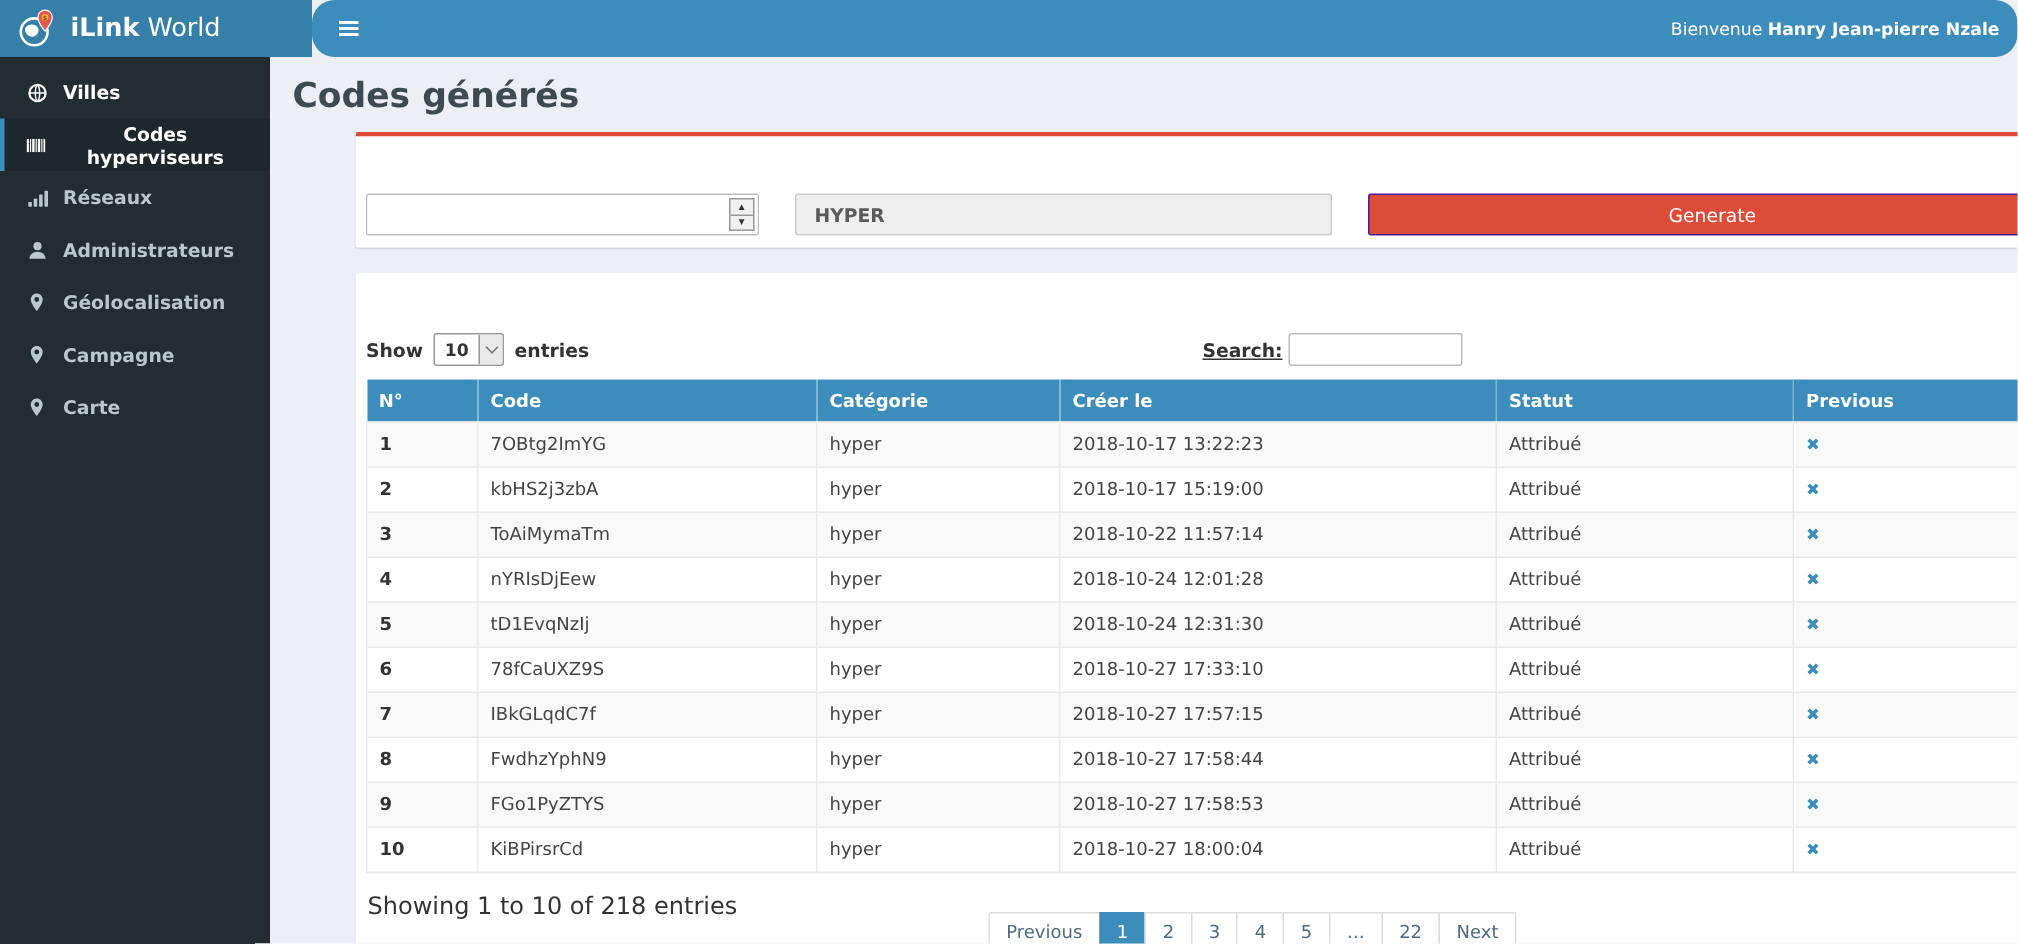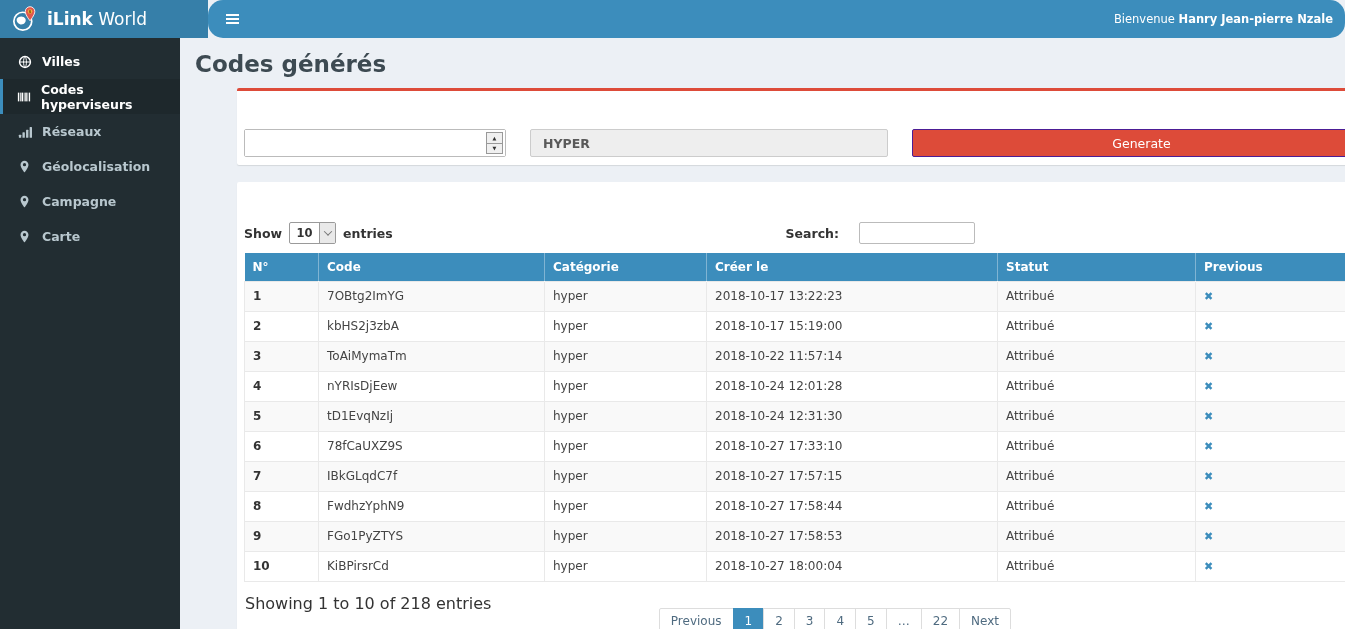--- a/index.html
+++ b/index.html
@@ -17,21 +17,21 @@
   .welcome { color:#fff; font-size:11.5px; }
   .welcome b { font-weight:700; }
 
   
   .layout { display:flex; height:591px; }
   .sidebar { width:180px; background:#222d32; flex:0 0 180px; }
   .sidebar nav { padding-top:6px; }
   .side-item { display:flex; align-items:center; gap:10px; height:35px; padding:0 14px; color:#b8c7ce; font-size:12.5px; font-weight:700; cursor:pointer; border-left:3px solid transparent; }
   .side-item .side-icon { width:15px; height:15px; display:inline-flex; align-items:center; justify-content:center; }
   .side-item.bright { color:#fff; }
-  .side-item.active { background:#1e282c; color:#fff; border-left-color:#3c8dbc; }
+  .side-item.active { background:#1e282c; color:#fff; border-left-color:#3c8dbc;text-align:center; }
 
   .content { flex:1; padding:0 11px 0 13px; }
   h1.page-title { font-size:23px; font-weight:700; color:#3d4a52; padding:13px 2px 11px; line-height:26px; }
 
   .box { background:#fff; box-shadow:0 1px 1px rgba(0,0,0,.1); border-radius:2px;margin-left:44px; }
   .form-box { border-top:3px solid #dd4b39; padding:38px 7px 8px; }
   .form-row { display:flex; gap:24px; }
 
   .spin-input { position:relative; width:262px; height:28px; border:1px solid #bbb; border-radius:2px; background:#fff; }
   .spin-input input { width:100%; height:100%; border:none; outline:none; padding:0 26px 0 8px; font:inherit; font-size:13px; }
@@ -44,21 +44,21 @@
   .generate-btn { flex:1; height:28px; background:#dd4b39; border:1px solid #4c1d95; border-radius:2px; color:#fff; font-size:12.5px; font-family:inherit; cursor:pointer; }
 
   .table-box { margin-top:17px; padding:40px 7px 60px; position:relative; }
 
   .controls { position:relative; height:24px; margin-bottom:7px; font-size:12.5px; font-weight:700; color:#333; }
   .length { display:flex; align-items:center; }
   .select-box { display:inline-flex; width:47px; height:22px; border:1px solid #9a9a9a; border-radius:2px; background:#fff; margin:0 7px; cursor:pointer; overflow:hidden; }
   .select-box .sel-val { flex:1; display:flex; align-items:center; justify-content:center; font-size:11.5px; font-weight:700; }
   .select-arrow { width:16px; background:#e9e9e9; border-left:1px solid #9a9a9a; display:flex; align-items:center; justify-content:center; }
   .chev { display:inline-block; width:6px; height:6px; border-right:1.4px solid #777; border-bottom:1.4px solid #777; transform:rotate(45deg) translate(-1px,-1px); }
-  .search { position:absolute; right:396px; top:0; display:flex; align-items:center; gap:20px; }
+  .search { position:absolute; right:396px; top:0; display:flex; align-items:center; gap:4px;text-decoration:underline; }
   .search input { width:116px; height:22px; border:1px solid #bbb; border-radius:2px; font:inherit; font-size:12px; padding:0 6px; outline:none; }
 
   table.codes { width:1126px; border-collapse:collapse; font-size:12px; table-layout:fixed; }
   table.codes th { background:#3c8dbc; color:#fff; text-align:left; font-weight:700; padding:6px 8px; height:28px; border-right:1px solid rgba(255,255,255,.35); font-size:12px; }
   table.codes th:last-child { border-right:none; }
   table.codes td { padding:7px 8px; height:30px; border:1px solid #e9e9e9; color:#444; }
   table.codes tr.odd td { background:#f9f9f9; }
   table.codes td.num { font-weight:700; color:#333; }
   .col-num { width:74px; } .col-code { width:226px; } .col-cat { width:162px; }
   .col-date { width:291px; } .col-stat { width:198px; } .col-del { width:175px; }
@@ -130,20 +130,29 @@
               <rect x="1" y="11" width="2.7" height="3.6" rx="0.6"></rect>
               <rect x="5.1" y="8.4" width="2.7" height="6.2" rx="0.6"></rect>
               <rect x="9.2" y="5.4" width="2.7" height="9.2" rx="0.6"></rect>
               <rect x="13.3" y="2.4" width="2.7" height="12.2" rx="0.6"></rect>
             </svg>
           </span>
           <span>Réseaux</span>
         </a>
         <a class="side-item">
           <span class="side-icon">
+            <svg viewBox="0 0 16 16" width="14" height="14" fill="currentColor">
+              <circle cx="8" cy="4.7" r="3.1"></circle>
+              <path d="M1.8 14.3c.3-3.5 2.9-5.3 6.2-5.3s5.9 1.8 6.2 5.3z"></path>
+            </svg>
+          </span>
+          <span>Administrateurs</span>
+        </a>
+        <a class="side-item">
+          <span class="side-icon">
             <svg viewBox="0 0 16 16" width="13" height="13" fill="currentColor">
               <path d="M8 .8C5.3.8 3.1 3 3.1 5.7c0 3.6 4.9 9.5 4.9 9.5s4.9-5.9 4.9-9.5C12.9 3 10.7.8 8 .8zm0 6.9a2 2 0 110-4 2 2 0 010 4z"></path>
             </svg>
           </span>
           <span>Géolocalisation</span>
         </a>
         <a class="side-item">
           <span class="side-icon">
             <svg viewBox="0 0 16 16" width="13" height="13" fill="currentColor">
               <path d="M8 .8C5.3.8 3.1 3 3.1 5.7c0 3.6 4.9 9.5 4.9 9.5s4.9-5.9 4.9-9.5C12.9 3 10.7.8 8 .8zm0 6.9a2 2 0 110-4 2 2 0 010 4z"></path>

